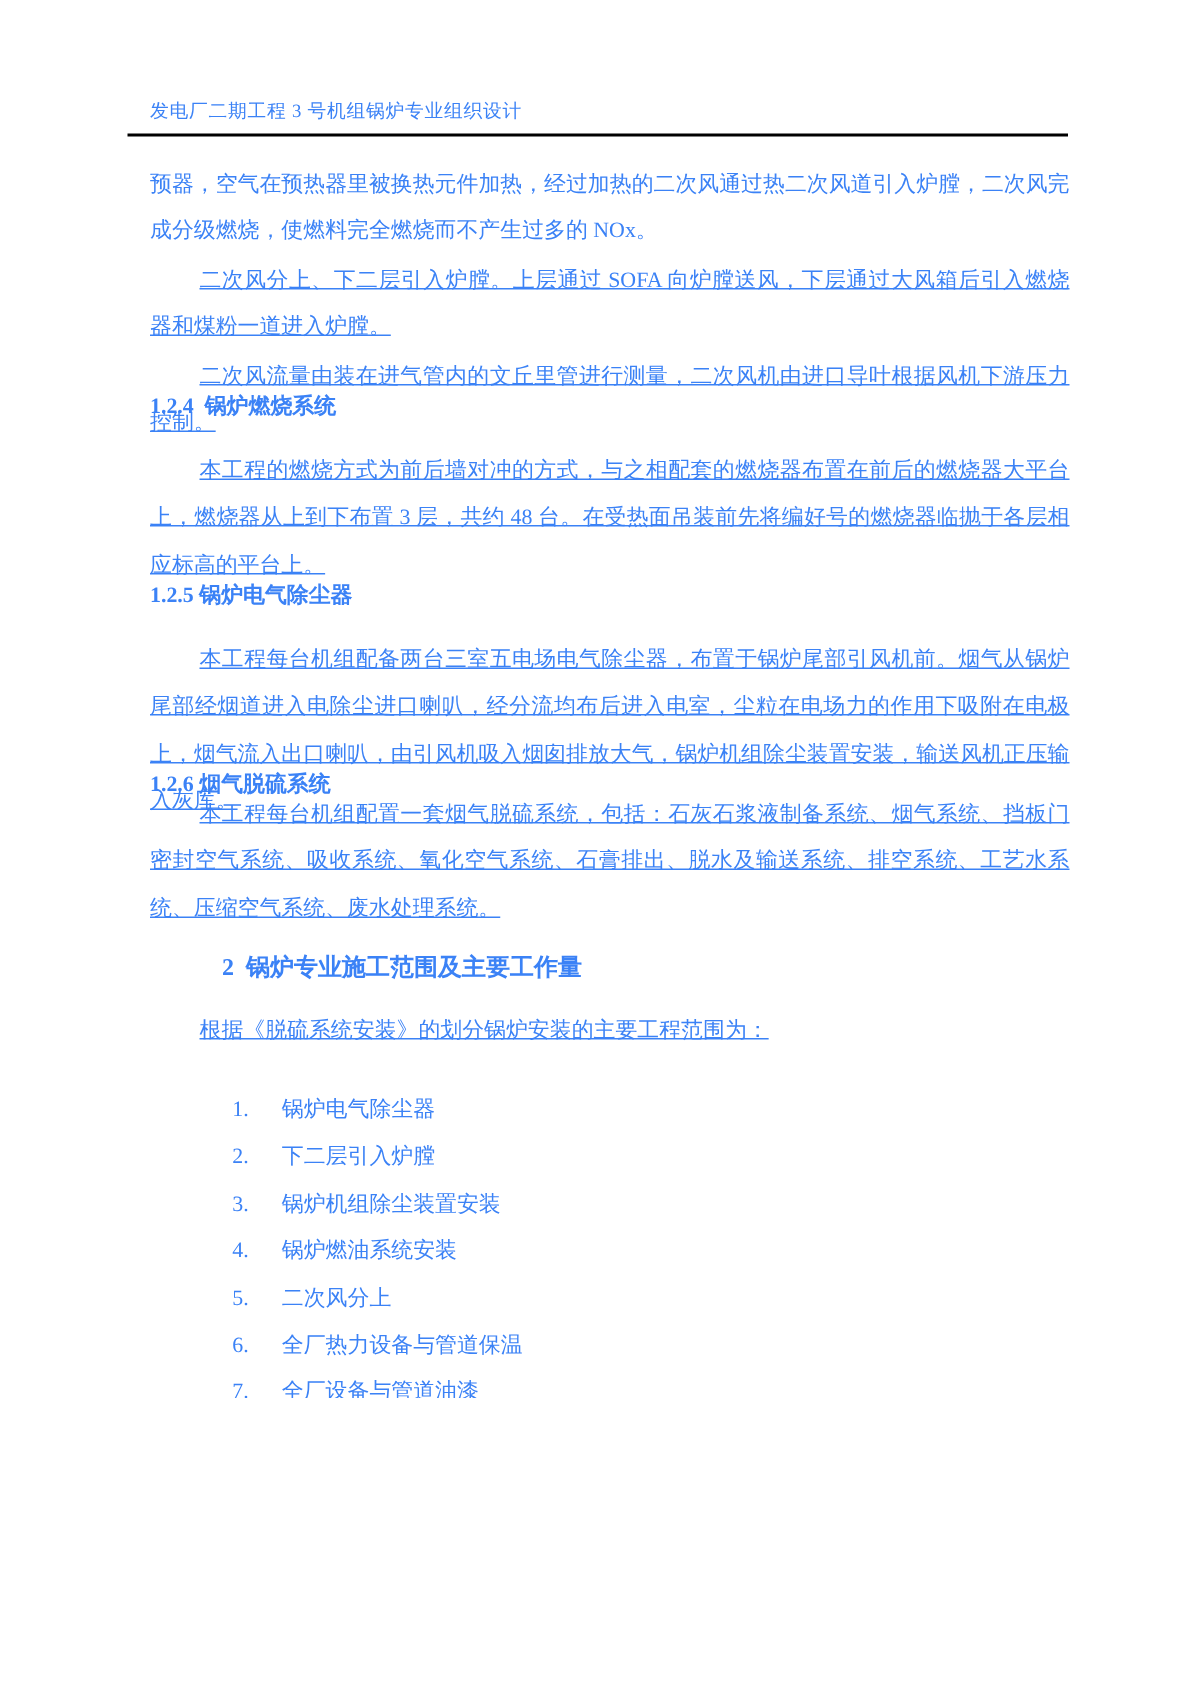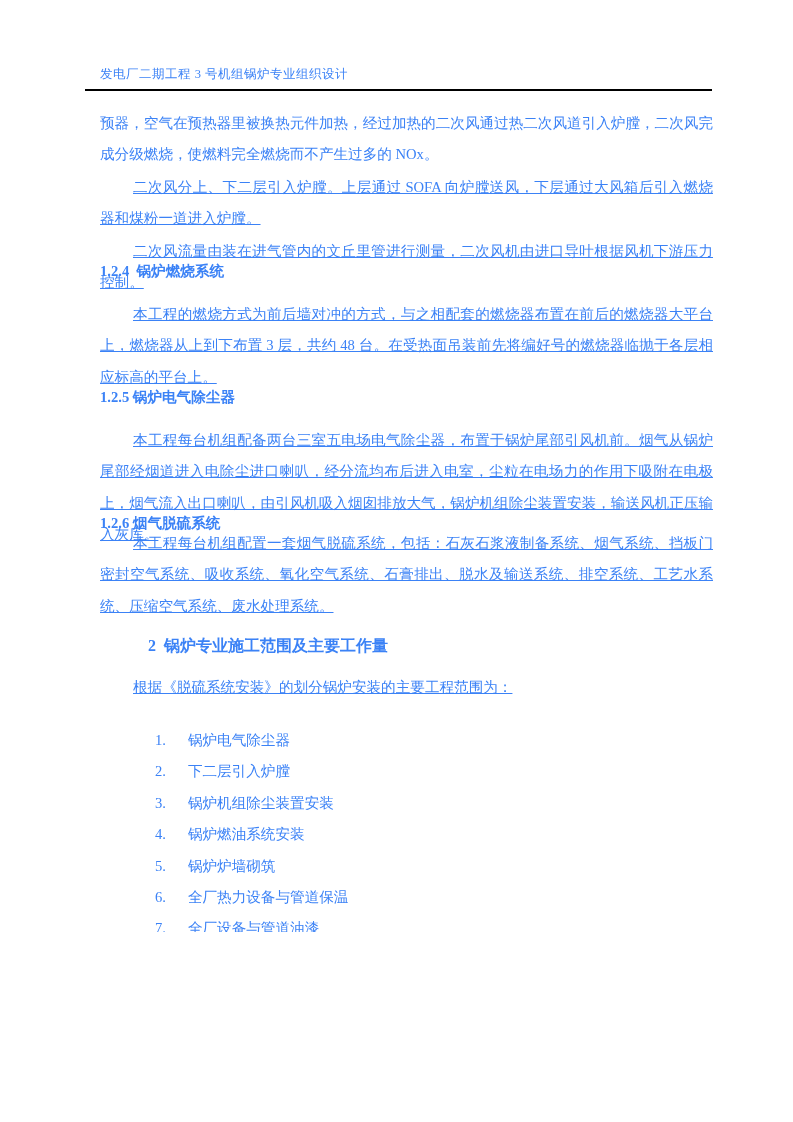--- a/index.html
+++ b/index.html
@@ -124,21 +124,21 @@
     <div class="block list-item" style="top:725px">
       <span class="list-num">2.</span><span>下二层引入炉膛</span>
     </div>
     <div class="block list-item" style="top:757px">
       <span class="list-num">3.</span><span>锅炉机组除尘装置安装</span>
     </div>
     <div class="block list-item" style="top:788px">
       <span class="list-num">4.</span><span>锅炉燃油系统安装</span>
     </div>
     <div class="block list-item" style="top:820px">
-      <span class="list-num">5.</span><span>锅炉炉墙砌筑</span>
+      <span class="list-num">5.</span><span>二次风分上</span>
     </div>
     <div class="block list-item" style="top:851px">
       <span class="list-num">6.</span><span>全厂热力设备与管道保温</span>
     </div>
     <div class="block list-item" style="top:882px">
       <span class="list-num">7.</span><span>全厂设备与管道油漆</span>
     </div>
     <div class="block list-item" style="top:914px">
       <span class="list-num">8.</span><span>锅炉检修起吊设施安装</span>
     </div>

